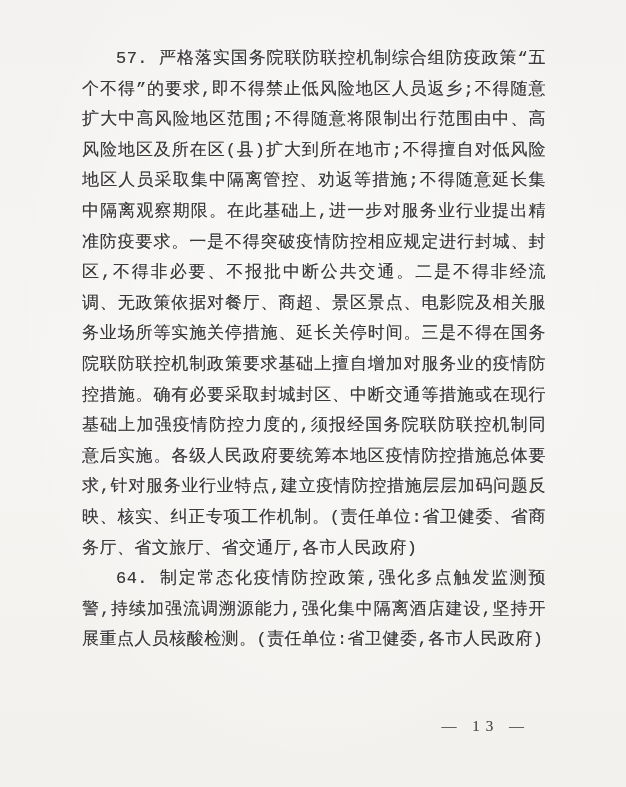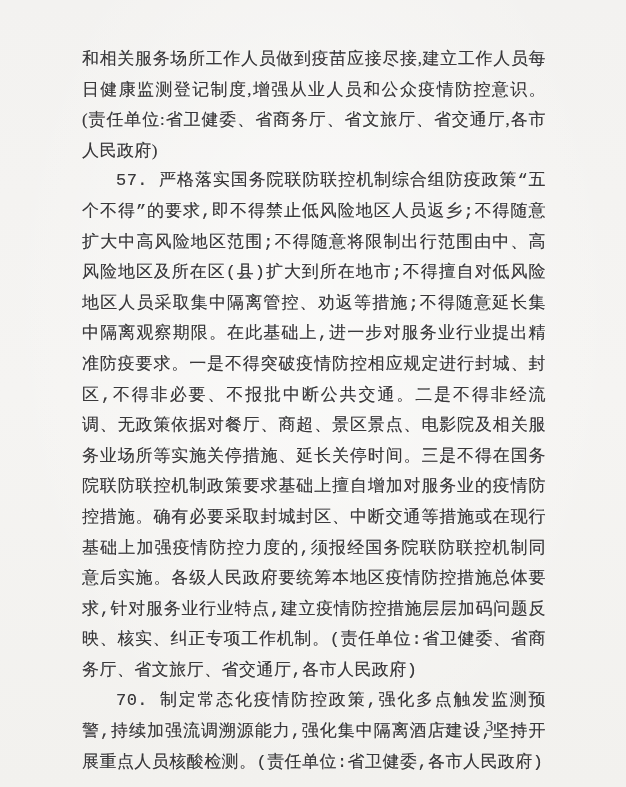--- a/index.html
+++ b/index.html
@@ -53,20 +53,19 @@
     font-size: 15px;
     letter-spacing: 6px;
     text-shadow: 0 0 0.6px rgba(70,70,75,0.5);
   }
 </style>
 </head>
 <body>
 
 <div class="page">
   <div class="content">
-    <p>和相关服务场所工作人员做到疫苗应接尽接,建立工作人员每日健康监测登记制度,增强从业人员和公众疫情防控意识。(责任单位:省卫健委、省商务厅、省文旅厅、省交通厅,各市人民政府)</p>
     <p class="indent">57. 严格落实国务院联防联控机制综合组防疫政策“五个不得”的要求,即不得禁止低风险地区人员返乡;不得随意扩大中高风险地区范围;不得随意将限制出行范围由中、高风险地区及所在区(县)扩大到所在地市;不得擅自对低风险地区人员采取集中隔离管控、劝返等措施;不得随意延长集中隔离观察期限。在此基础上,进一步对服务业行业提出精准防疫要求。一是不得突破疫情防控相应规定进行封城、封区,不得非必要、不报批中断公共交通。二是不得非经流调、无政策依据对餐厅、商超、景区景点、电影院及相关服务业场所等实施关停措施、延长关停时间。三是不得在国务院联防联控机制政策要求基础上擅自增加对服务业的疫情防控措施。确有必要采取封城封区、中断交通等措施或在现行基础上加强疫情防控力度的,须报经国务院联防联控机制同意后实施。各级人民政府要统筹本地区疫情防控措施总体要求,针对服务业行业特点,建立疫情防控措施层层加码问题反映、核实、纠正专项工作机制。(责任单位:省卫健委、省商务厅、省文旅厅、省交通厅,各市人民政府)</p>
-    <p class="indent">70. 制定常态化疫情防控政策,强化多点触发监测预警,持续加强流调溯源能力,强化集中隔离酒店建设,坚持开展重点人员核酸检测。(责任单位:省卫健委,各市人民政府)</p>
+    <p class="indent">64. 制定常态化疫情防控政策,强化多点触发监测预警,持续加强流调溯源能力,强化集中隔离酒店建设,坚持开展重点人员核酸检测。(责任单位:省卫健委,各市人民政府)</p>
   </div>
   <div class="page-footer">
     <span>— 13 —</span>
   </div>
 </div>
 
 </body></html>

